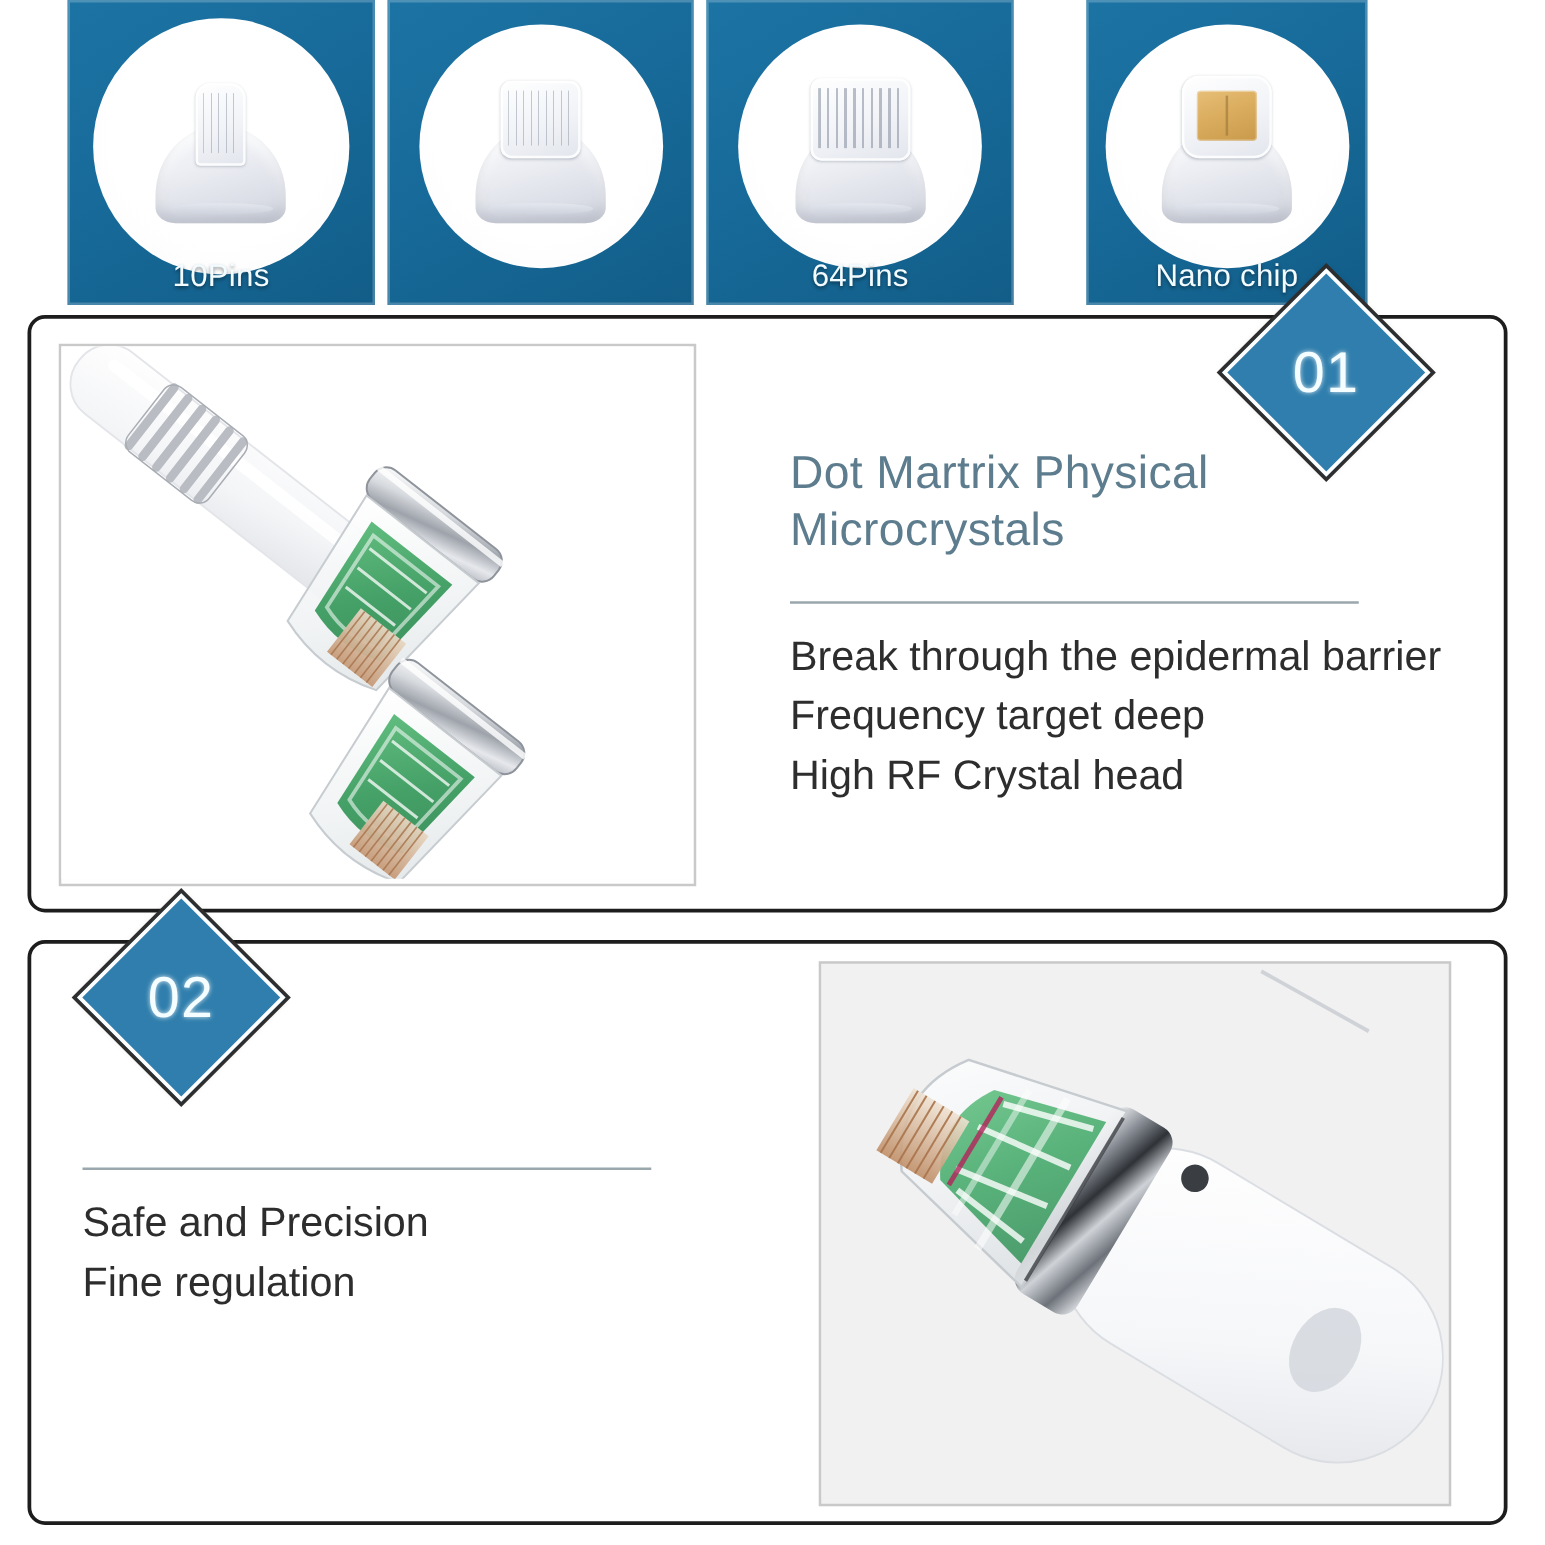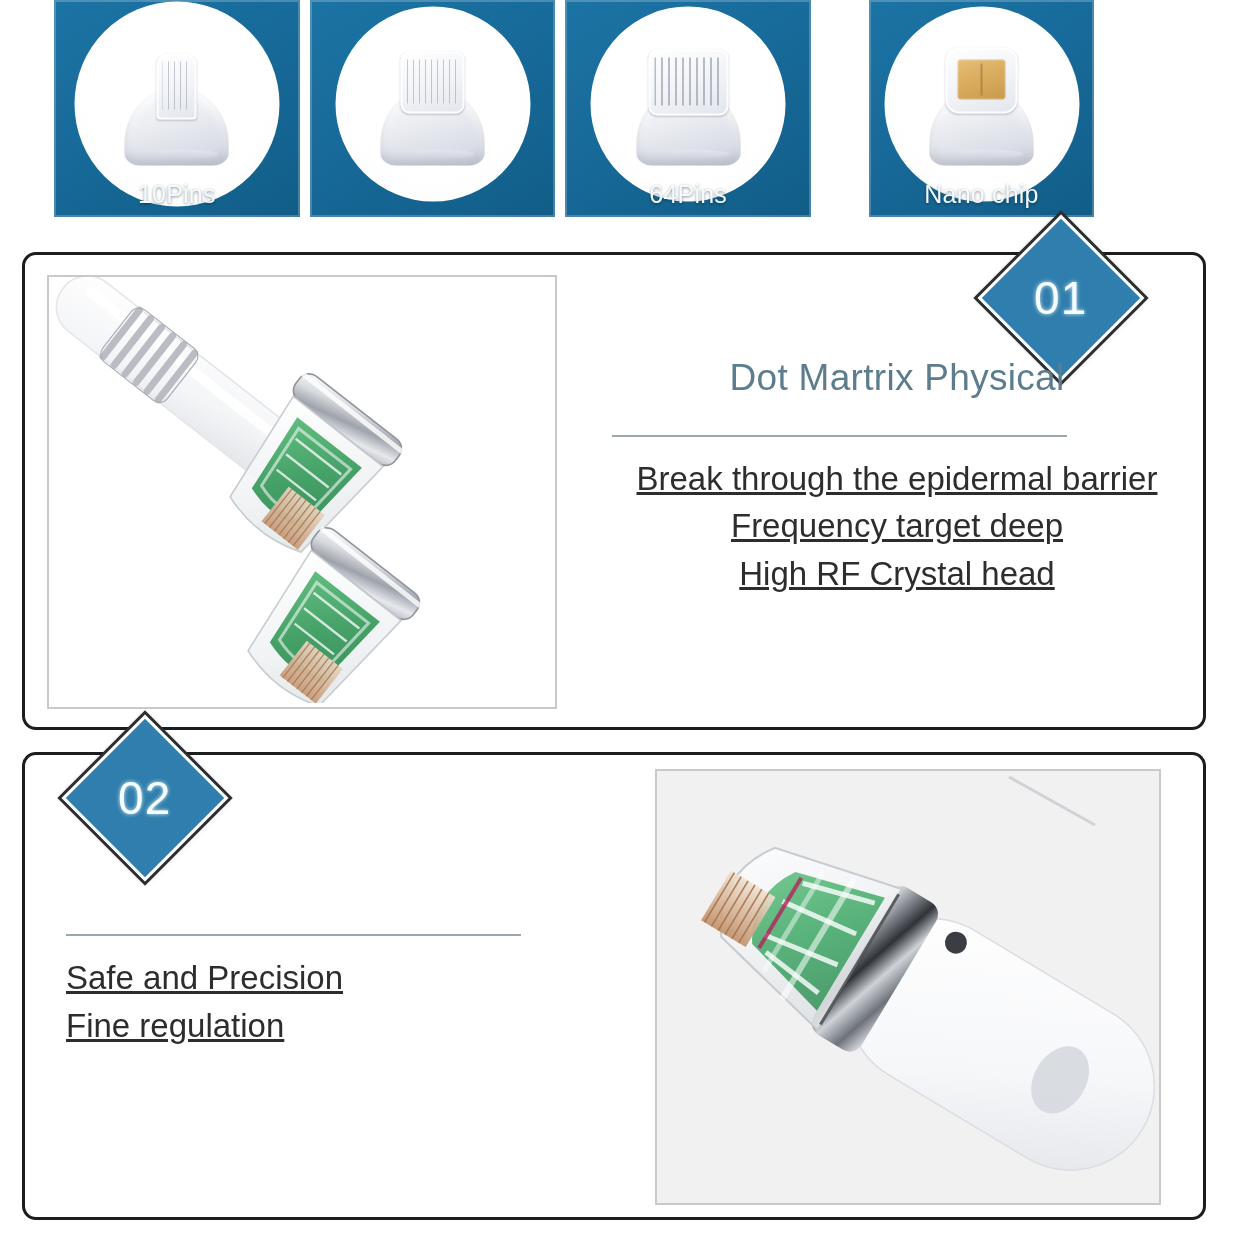--- a/index.html
+++ b/index.html
@@ -5,21 +5,21 @@
 <style>
   html,body{margin:0;padding:0;background:#ffffff;}
   body{
     width:1236px;height:1236px;overflow:hidden;
     font-family:"Liberation Sans","DejaVu Sans",sans-serif;
     position:relative;
   }
 
   
   #tip-cards{
-    position:absolute;left:54px;top:0;width:1040px;height:217px;
+    position:absolute;left:54px;top:0;width:1040px;height:244px;
     display:flex;gap:10px;
   }
   .tip-card{
     position:relative;flex:1 1 0;height:100%;
     background:linear-gradient(150deg,#1c74a4 0%,#176a99 45%,#125d88 100%);
     box-shadow:inset 0 0 0 2px rgba(255,255,255,.22);
     overflow:hidden;
   }
   .tip-card:nth-child(4){flex:0 0 225px;margin-left:48px;}
   .tip-photo{
@@ -91,35 +91,34 @@
   }
   .diamond span{
     transform:rotate(-45deg);color:#f4fdff;font-size:46px;letter-spacing:1px;
     text-shadow:0 0 4px rgba(255,255,255,.85);
   }
   #badge-01{left:1002px;top:239px;}
   #badge-02{left:86px;top:739px;}
 
   
   .txt{position:absolute;}
-  #txt-01{left:612px;top:355px;width:570px;text-align:center;}
+  #txt-01{left:632px;top:355px;width:570px;}
   #txt-02{left:66px;top:920px;width:580px;}
 
   .sec-title{
     color:#5d7d8e;font-size:37px;line-height:1.24;font-weight:400;
     letter-spacing:.3px;margin:0;
   }
   .sec-rule{height:2px;background:#9aa7ad;margin:20px 0 18px 0;}
   #txt-01 .sec-rule{width:455px;margin-top:34px;}
   #txt-02 .sec-rule{width:455px;margin-top:14px;}
   .bullets{list-style:none;margin:0;padding:0;}
   .bullets li{
     color:#2d2d2d;font-size:33px;line-height:1.44;font-weight:400;
     white-space:nowrap;
-    text-decoration:underline;
   }
 </style>
 </head>
 <body>
 
 <div id="tip-cards">
 
   <div class="tip-card">
     <div class="tip-photo">
       <div class="cart t10">
@@ -271,20 +270,21 @@
   </div>
 </div>
 
 <div class="diamond" id="badge-01">
   <span>01</span>
 </div>
 
 <div class="txt" id="txt-01">
   <h2 class="sec-title">
     <span>Dot Martrix Physical</span><br>
+    <span>Microcrystals</span>
   </h2>
   <div class="sec-rule"></div>
   <ul class="bullets">
     <li>Break through the epidermal barrier</li>
     <li>Frequency target deep</li>
     <li>High RF Crystal head</li>
   </ul>
 </div>
 
 <div class="panel" id="panel-02">

